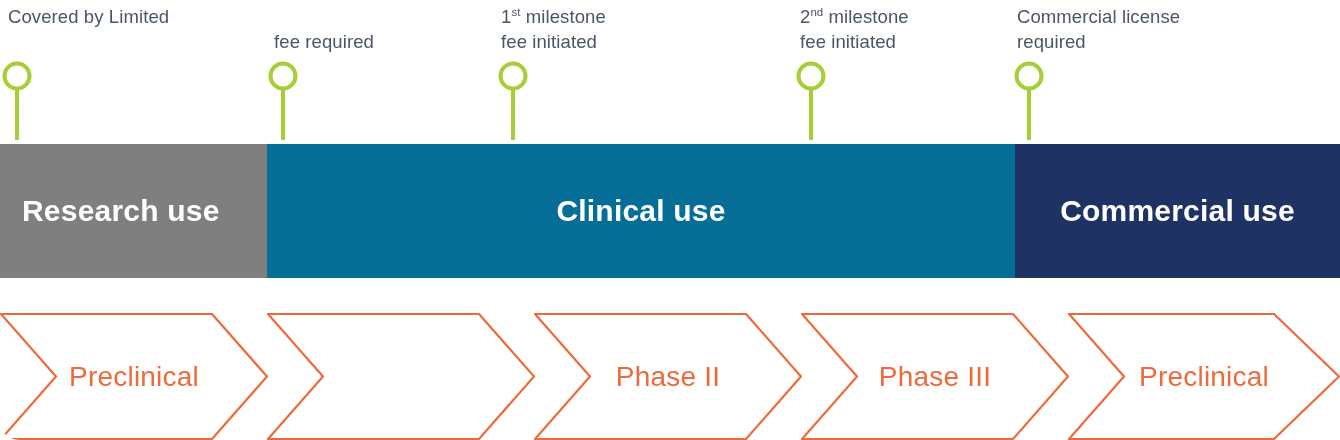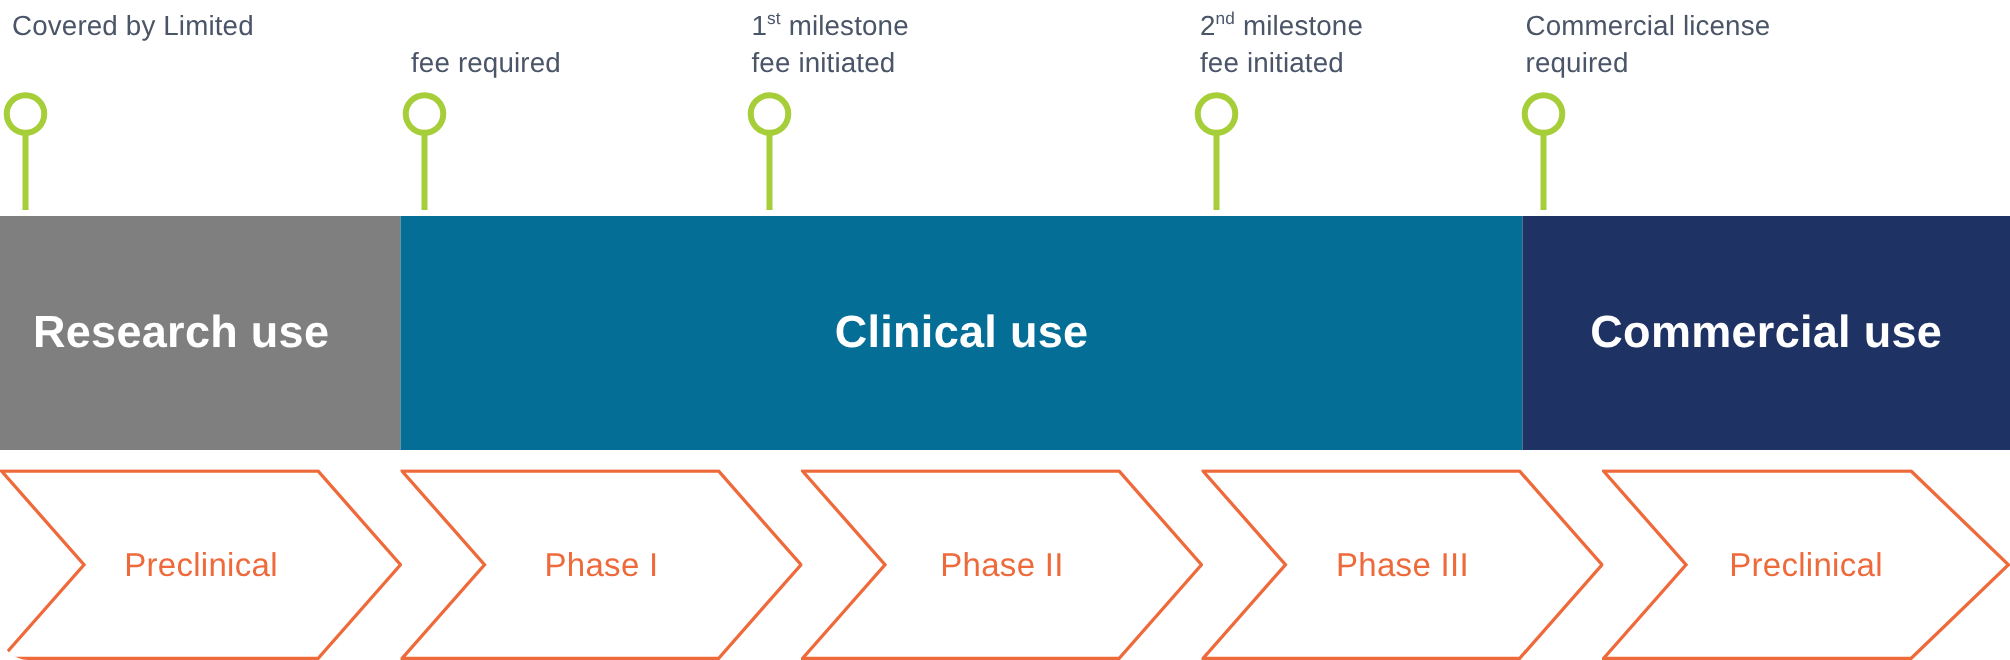--- a/index.html
+++ b/index.html
@@ -42,21 +42,21 @@
     position: absolute;
     top: 60px;
     width: 34px;
     height: 82px;
   }
 
   
   .band {
     position: absolute;
     top: 144px;
-    height: 156px;
+    height: 134px;
     display: flex;
     align-items: center;
   }
   .band-label {
     color: #ffffff;
     font-size: 30px;
     font-weight: bold;
     letter-spacing: 0.2px;
     white-space: nowrap;
   }
@@ -83,21 +83,21 @@
     width: 100%;
     height: 100%;
   }
   .chevron-label {
     position: absolute;
     top: 0;
     height: 127px;
     display: flex;
     align-items: center;
     justify-content: center;
-    font-size: 22px;
+    font-size: 28px;
     color: #ef6a3b;
     letter-spacing: 0.2px;
     white-space: nowrap;
     pointer-events: none;
   }
 </style>
 </head>
 <body>
 
 <div id="stage">
@@ -157,21 +157,20 @@
         <svg viewBox="0 0 268 127" preserveAspectRatio="none" xmlns="http://www.w3.org/2000/svg">
           <polygon points="1,1 212,1 267,63.5 212,126 1,126 56,63.5" fill="#ffffff" stroke="#ef6a3b" stroke-width="2.2" stroke-linejoin="miter"></polygon>
         </svg>
       </div>
       <div class="chevron-label" style="left: 0px; width: 268px; color: rgb(239, 106, 59);">Preclinical</div>
       <div class="chevron" style="left: 267px; width: 268px;">
         <svg viewBox="0 0 268 127" preserveAspectRatio="none" xmlns="http://www.w3.org/2000/svg">
           <polygon points="1,1 212,1 267,63.5 212,126 1,126 56,63.5" fill="#ffffff" stroke="#ef6a3b" stroke-width="2.2" stroke-linejoin="miter"></polygon>
         </svg>
       </div>
-      <div class="chevron-label" style="left: 267px; width: 268px; color: rgb(239, 106, 59);">Phase I</div>
       <div class="chevron" style="left: 534px; width: 268px;">
         <svg viewBox="0 0 268 127" preserveAspectRatio="none" xmlns="http://www.w3.org/2000/svg">
           <polygon points="1,1 212,1 267,63.5 212,126 1,126 56,63.5" fill="#ffffff" stroke="#ef6a3b" stroke-width="2.2" stroke-linejoin="miter"></polygon>
         </svg>
       </div>
       <div class="chevron-label" style="left: 534px; width: 268px; color: rgb(239, 106, 59);">Phase II</div>
       <div class="chevron" style="left: 801px; width: 268px;">
         <svg viewBox="0 0 268 127" preserveAspectRatio="none" xmlns="http://www.w3.org/2000/svg">
           <polygon points="1,1 212,1 267,63.5 212,126 1,126 56,63.5" fill="#ffffff" stroke="#ef6a3b" stroke-width="2.2" stroke-linejoin="miter"></polygon>
         </svg>

